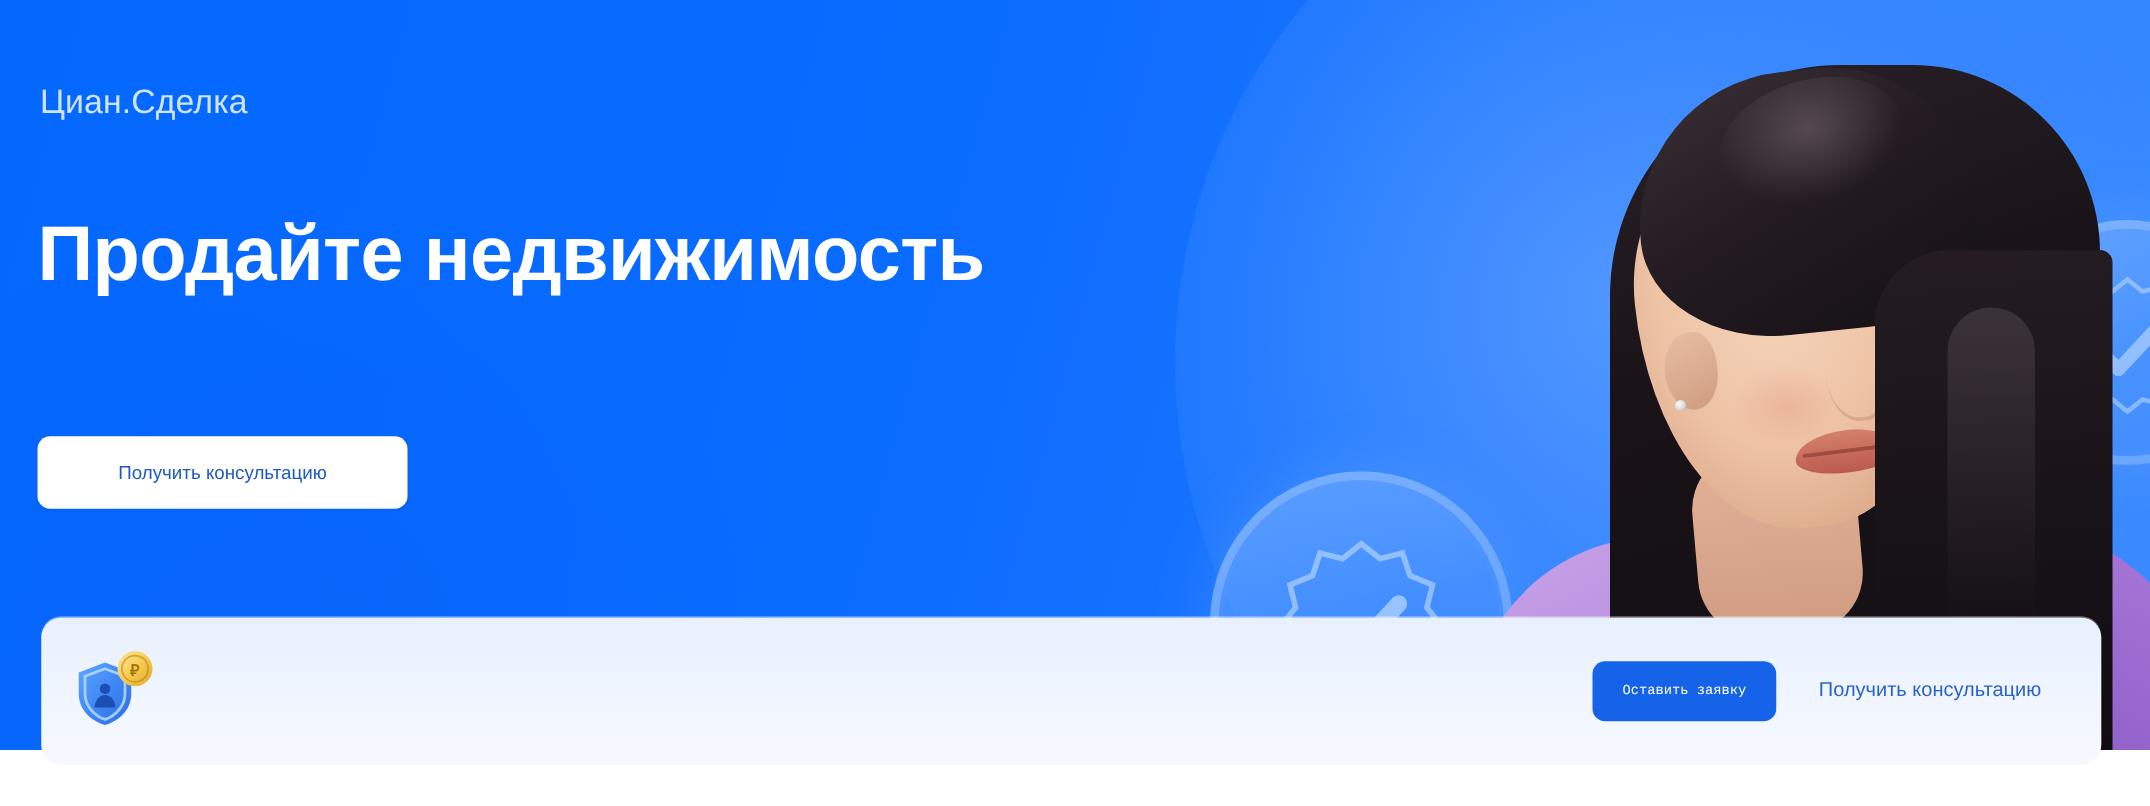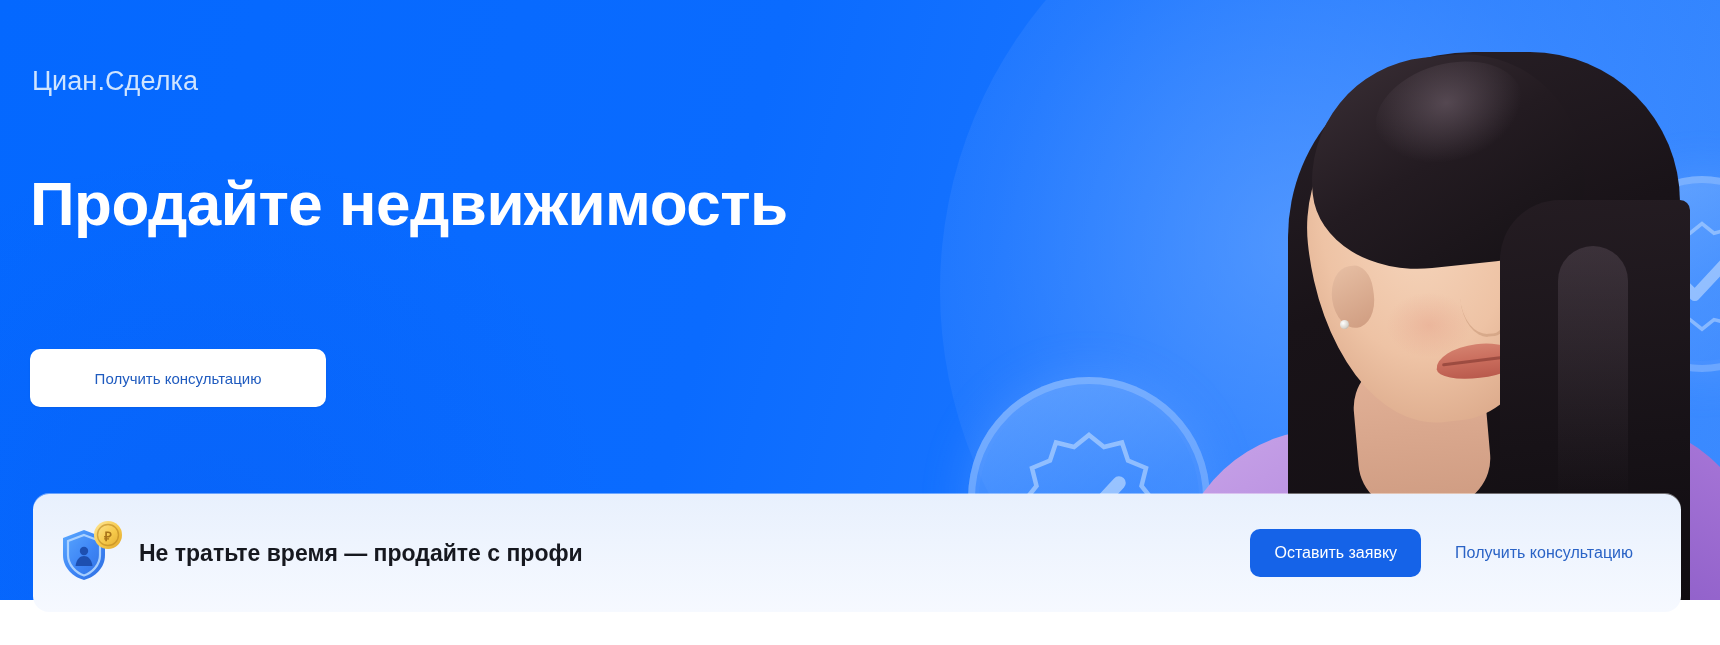--- a/index.html
+++ b/index.html
@@ -342,22 +342,22 @@
   }
   .bar-spacer { flex: 1 1 auto; }
   .bar-btn-primary {
     flex: 0 0 auto;
     height: 48px;
     padding: 0 24px;
     background: #1563e8;
     border: none;
     border-radius: 10px;
     color: #ffffff;
-    font-family: Liberation Sans, sans-serif;
-    font-size: 16px;
+    font-family: Liberation Mono, monospace;
+    font-size: 11px;
     cursor: pointer;
     white-space: nowrap;
   }
   .bar-btn-link {
     flex: 0 0 auto;
     height: 48px;
     padding: 0 22px;
     margin-right: 26px;
     margin-left: 12px;
     background: transparent;
@@ -463,21 +463,20 @@
               <stop offset="100%" stop-color="#e0a62c"></stop>
             </linearGradient>
           </defs>
           <circle cx="15" cy="15" r="14" fill="url(#coinGrad)"></circle>
           <circle cx="15" cy="15" r="10.5" fill="none" stroke="rgba(180,125,25,0.55)" stroke-width="1.4"></circle>
           <text x="15" y="20.5" text-anchor="middle" font-family="Liberation Sans, sans-serif" font-size="13" font-weight="700" fill="#a8731a">₽</text>
         </svg>
       </div>
     </div>
 
-    <div class="bar-title">Не тратьте время — продайте с профи</div>
 
     <div class="bar-spacer"></div>
 
     <button class="bar-btn-primary">Оставить заявку</button>
     <button class="bar-btn-link">Получить консультацию</button>
 
   </div>
 
 </div>
 

